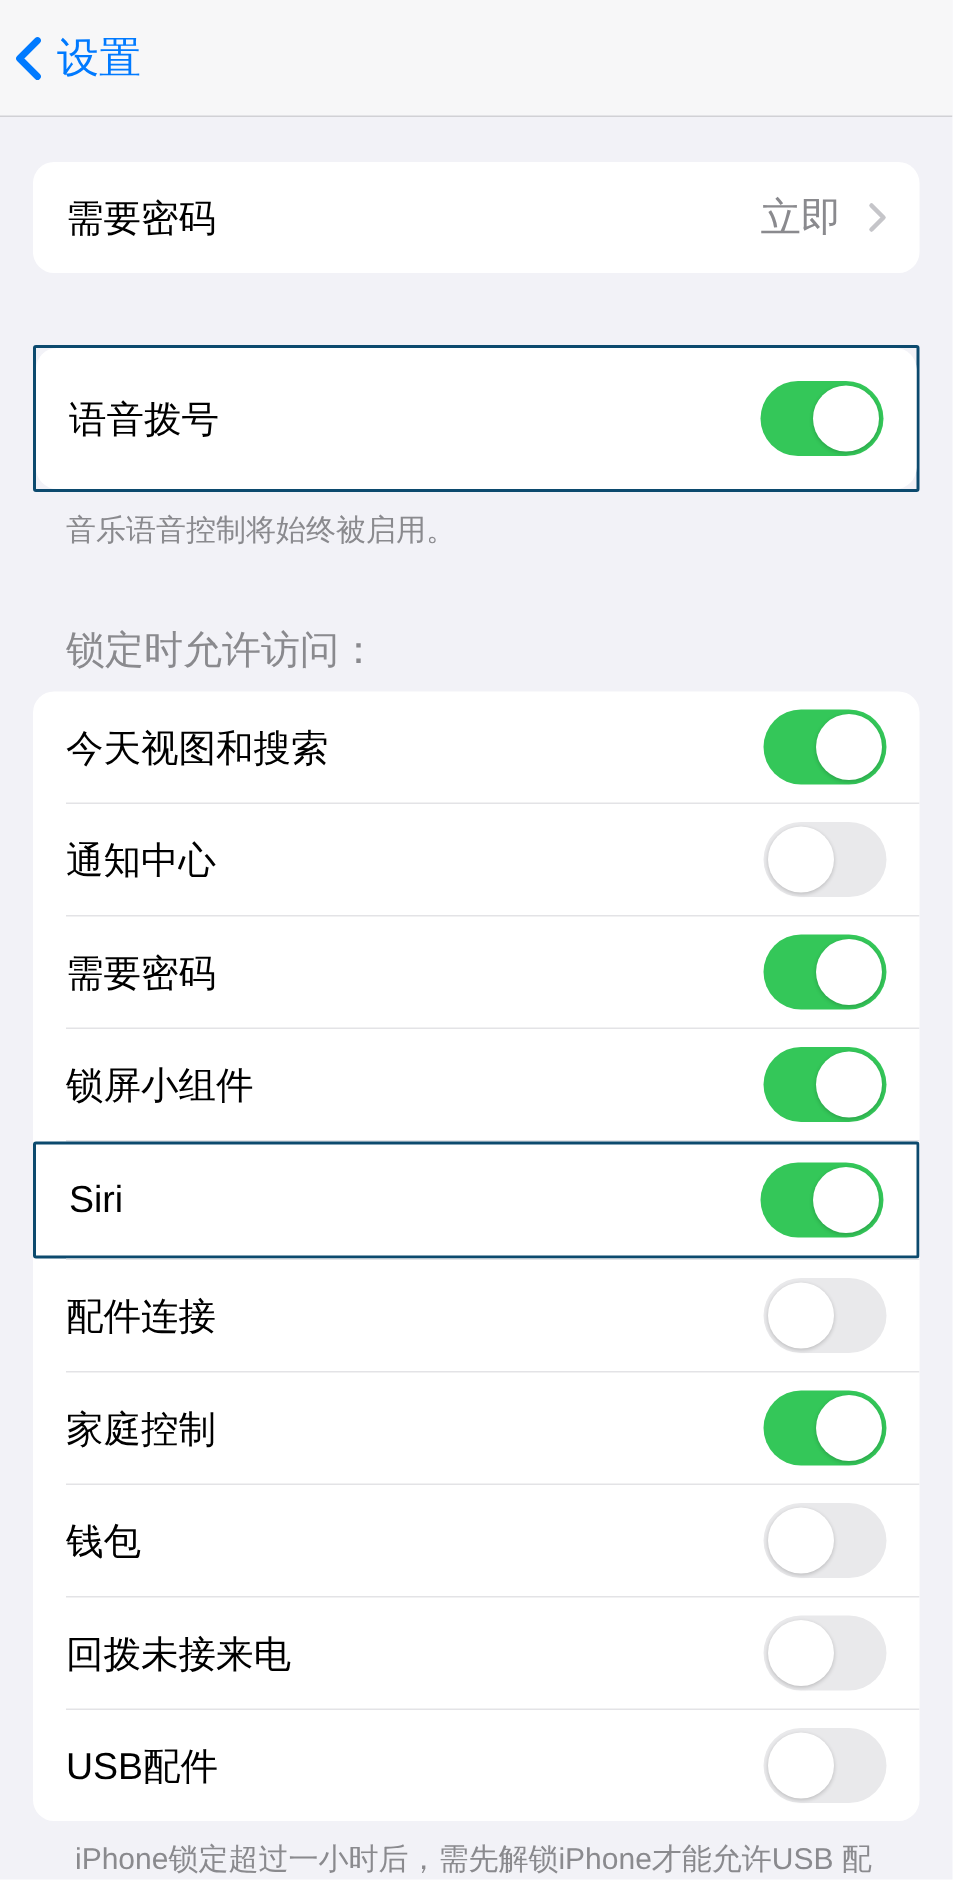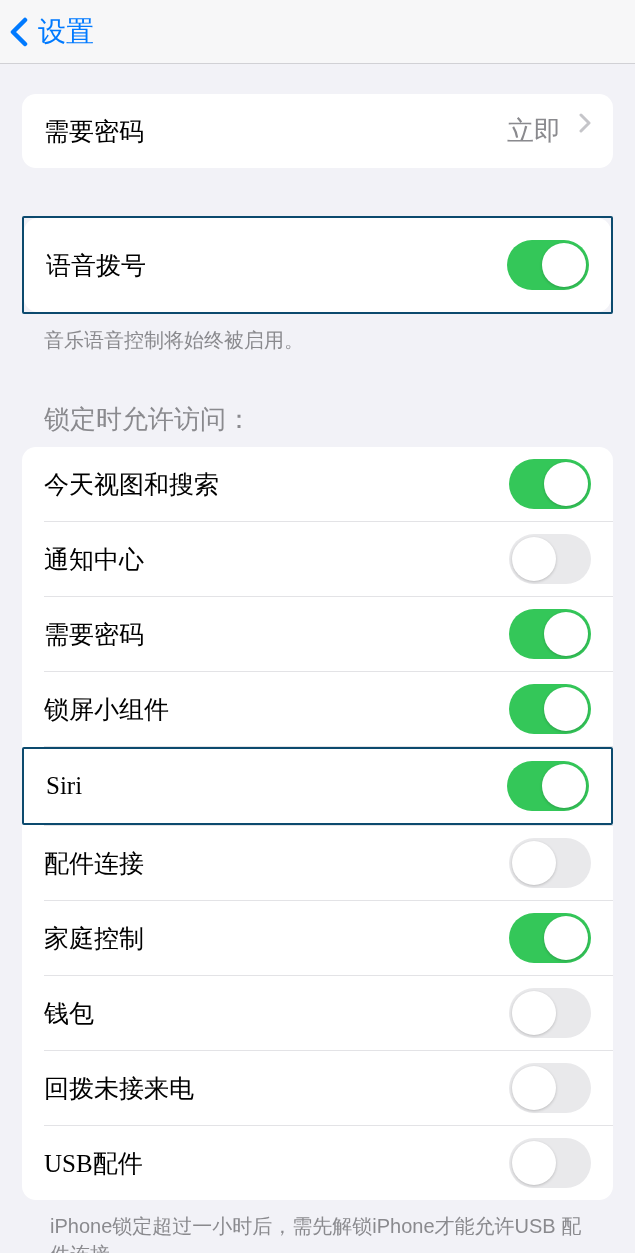--- a/index.html
+++ b/index.html
@@ -9,21 +9,21 @@
       -webkit-font-smoothing: antialiased;
     }
     body {
       width: 635px;
       height: 1253px;
       background: #f2f2f7;
       font-family: -apple-system, "SF Pro Text", "Helvetica Neue", Arial, sans-serif;
       overflow: hidden;
     }
     .nav-bar {
-      height: 64px;
+      height: 78px;
       background: #f7f7f8;
       border-bottom: 1px solid #d1d1d5;
       display: flex;
       align-items: center;
       position: relative;
     }
     .back-button {
       display: flex;
       align-items: center;
       padding-left: 10px;
@@ -60,21 +60,21 @@
       padding: 0 22px;
       position: relative;
     }
     .row-label {
       font-size: 25px;
       color: #000;
       font-weight: 400;
     }
     .row-value {
       display: flex;
-      align-items: flex-start;
+      align-items: center;
       color: #8a8a8e;
       font-size: 27px;
     }
     .chevron-right {
       width: 12px;
       height: 20px;
       margin-left: 18px;
     }
     .divider {
       height: 1px;
@@ -123,21 +123,20 @@
     }
     .toggle.off .toggle-knob {
       left: 3px;
     }
     .highlight-box {
       border: 2px solid #0c4a6e;
       border-radius: 2px;
     }
     .group-2 {
       margin-top: 0;
-      font-family: Liberation Serif, serif;
     }
   </style>
 </head>
 <body>
 
 <div class="nav-bar">
   <div class="back-button">
     <svg class="back-chevron" viewBox="0 0 12 20" fill="none">
       <path d="M10 2 L2 10 L10 18" stroke="#007aff" stroke-width="3" stroke-linecap="round" stroke-linejoin="round"></path>
     </svg>

